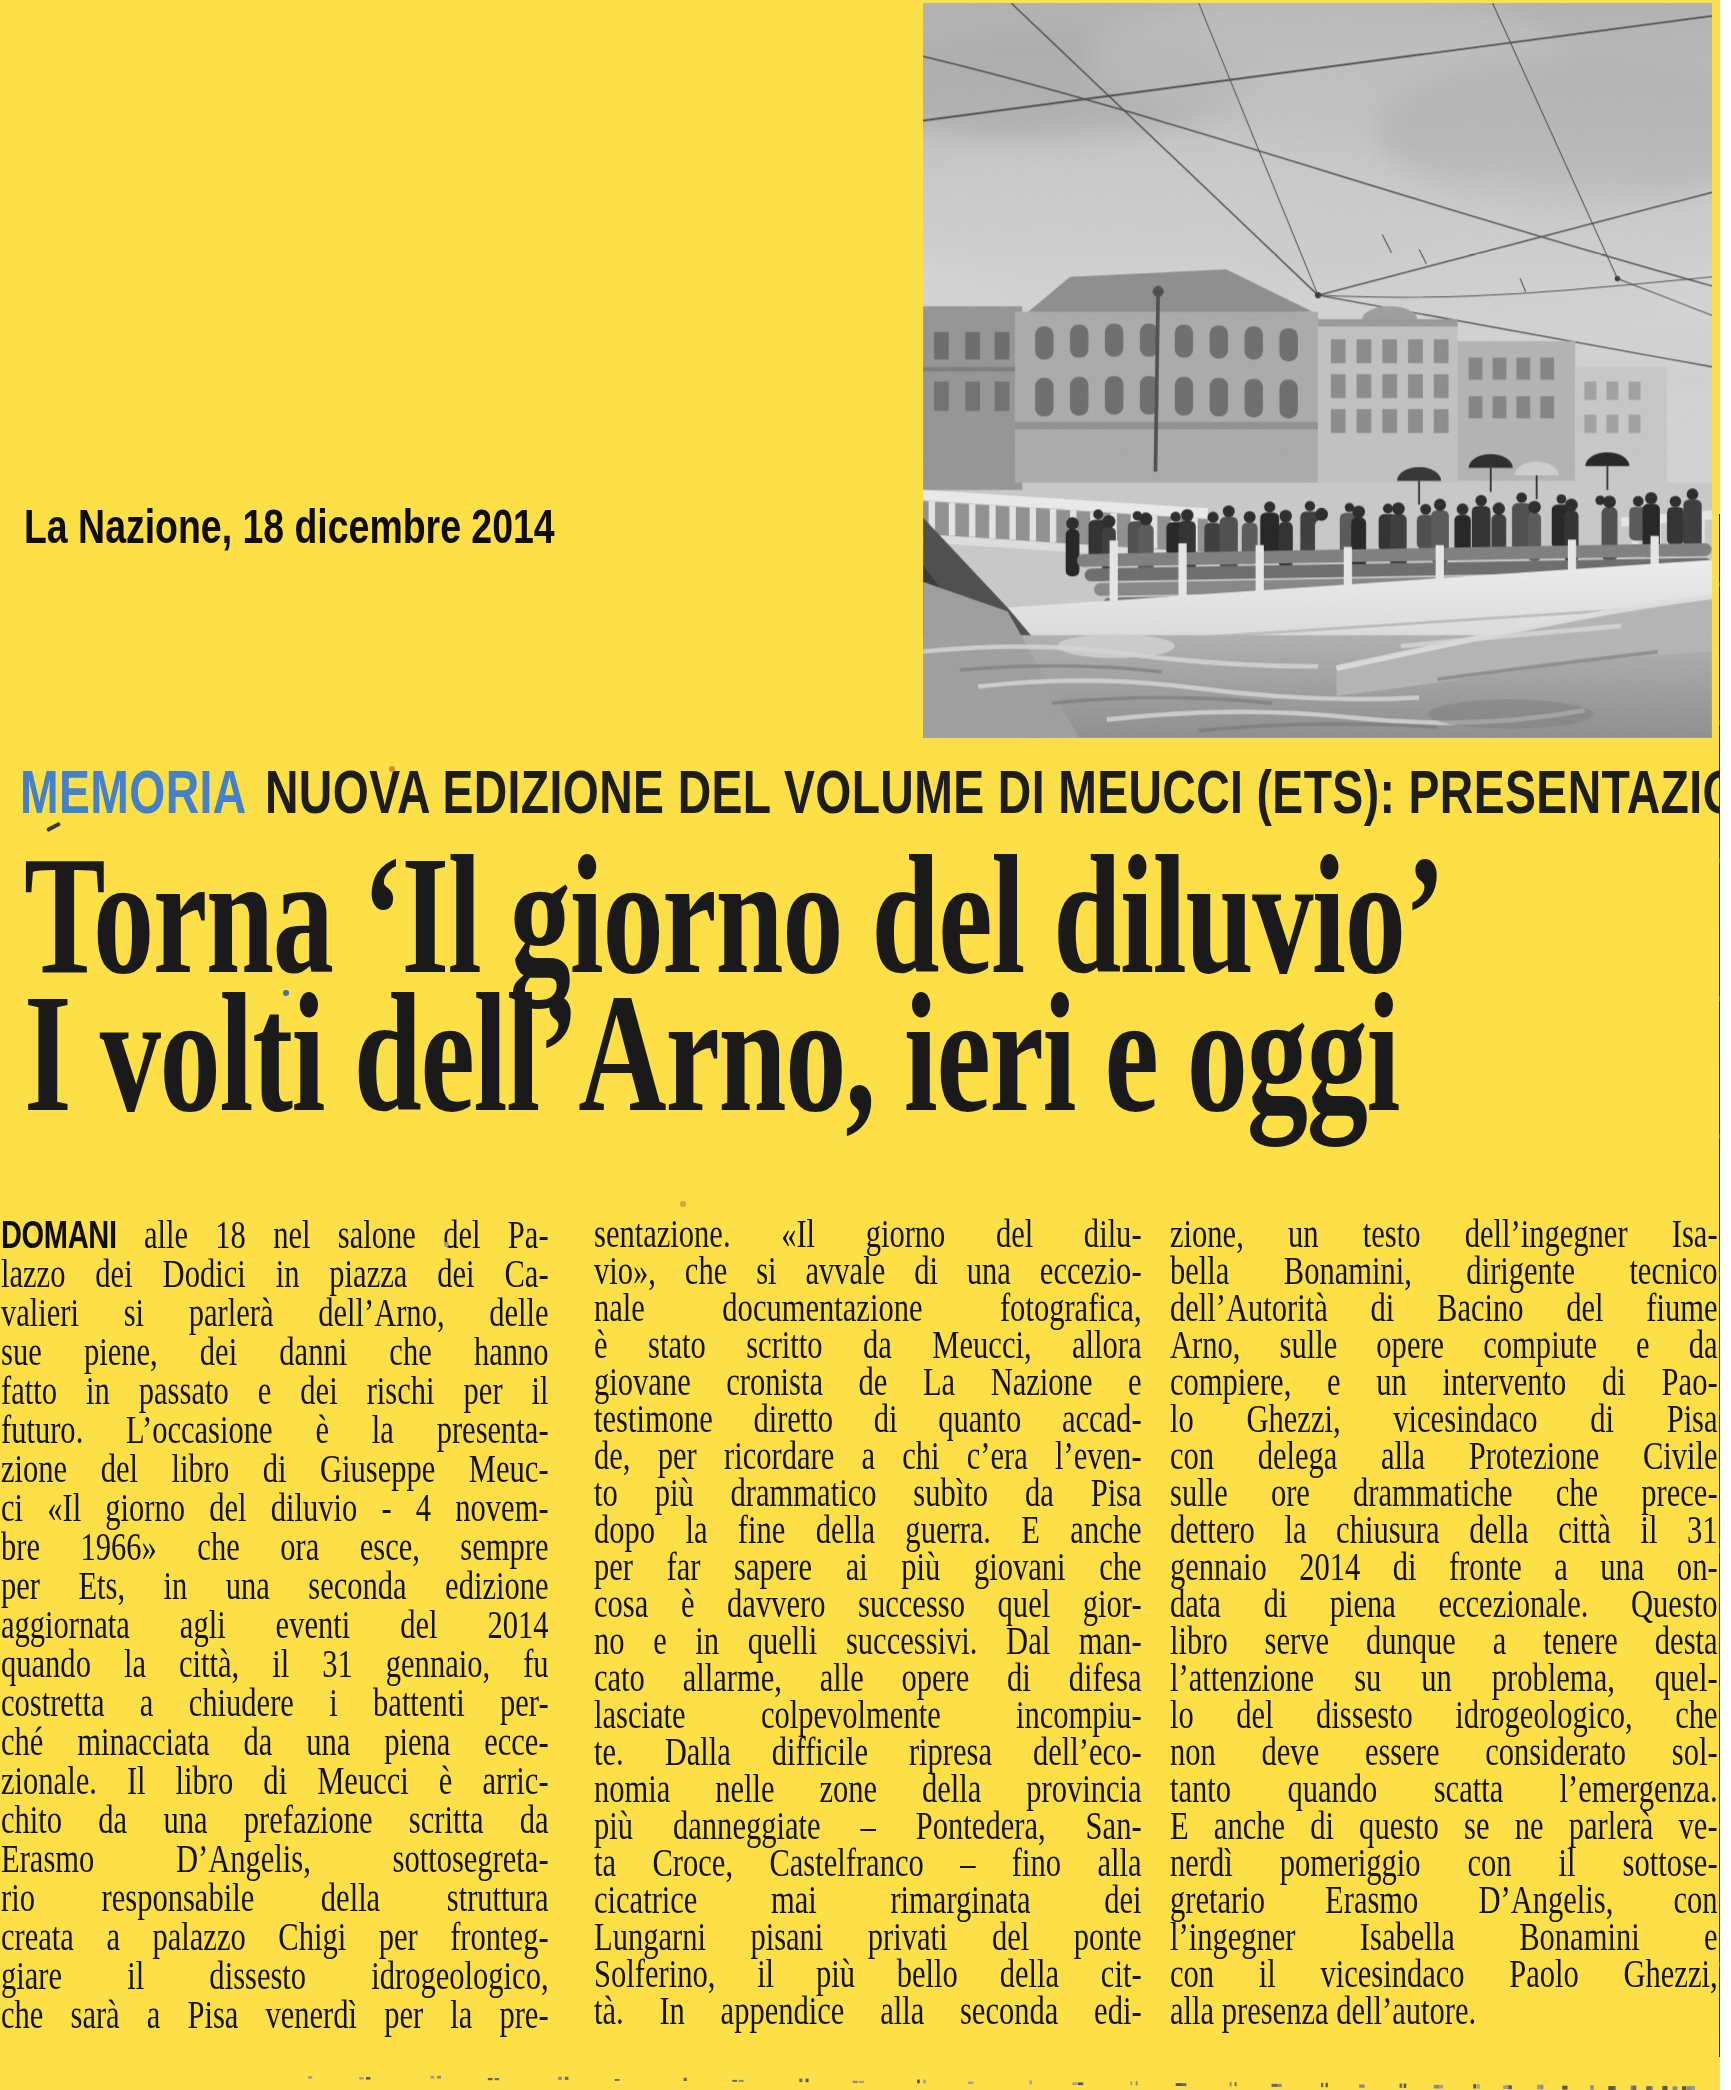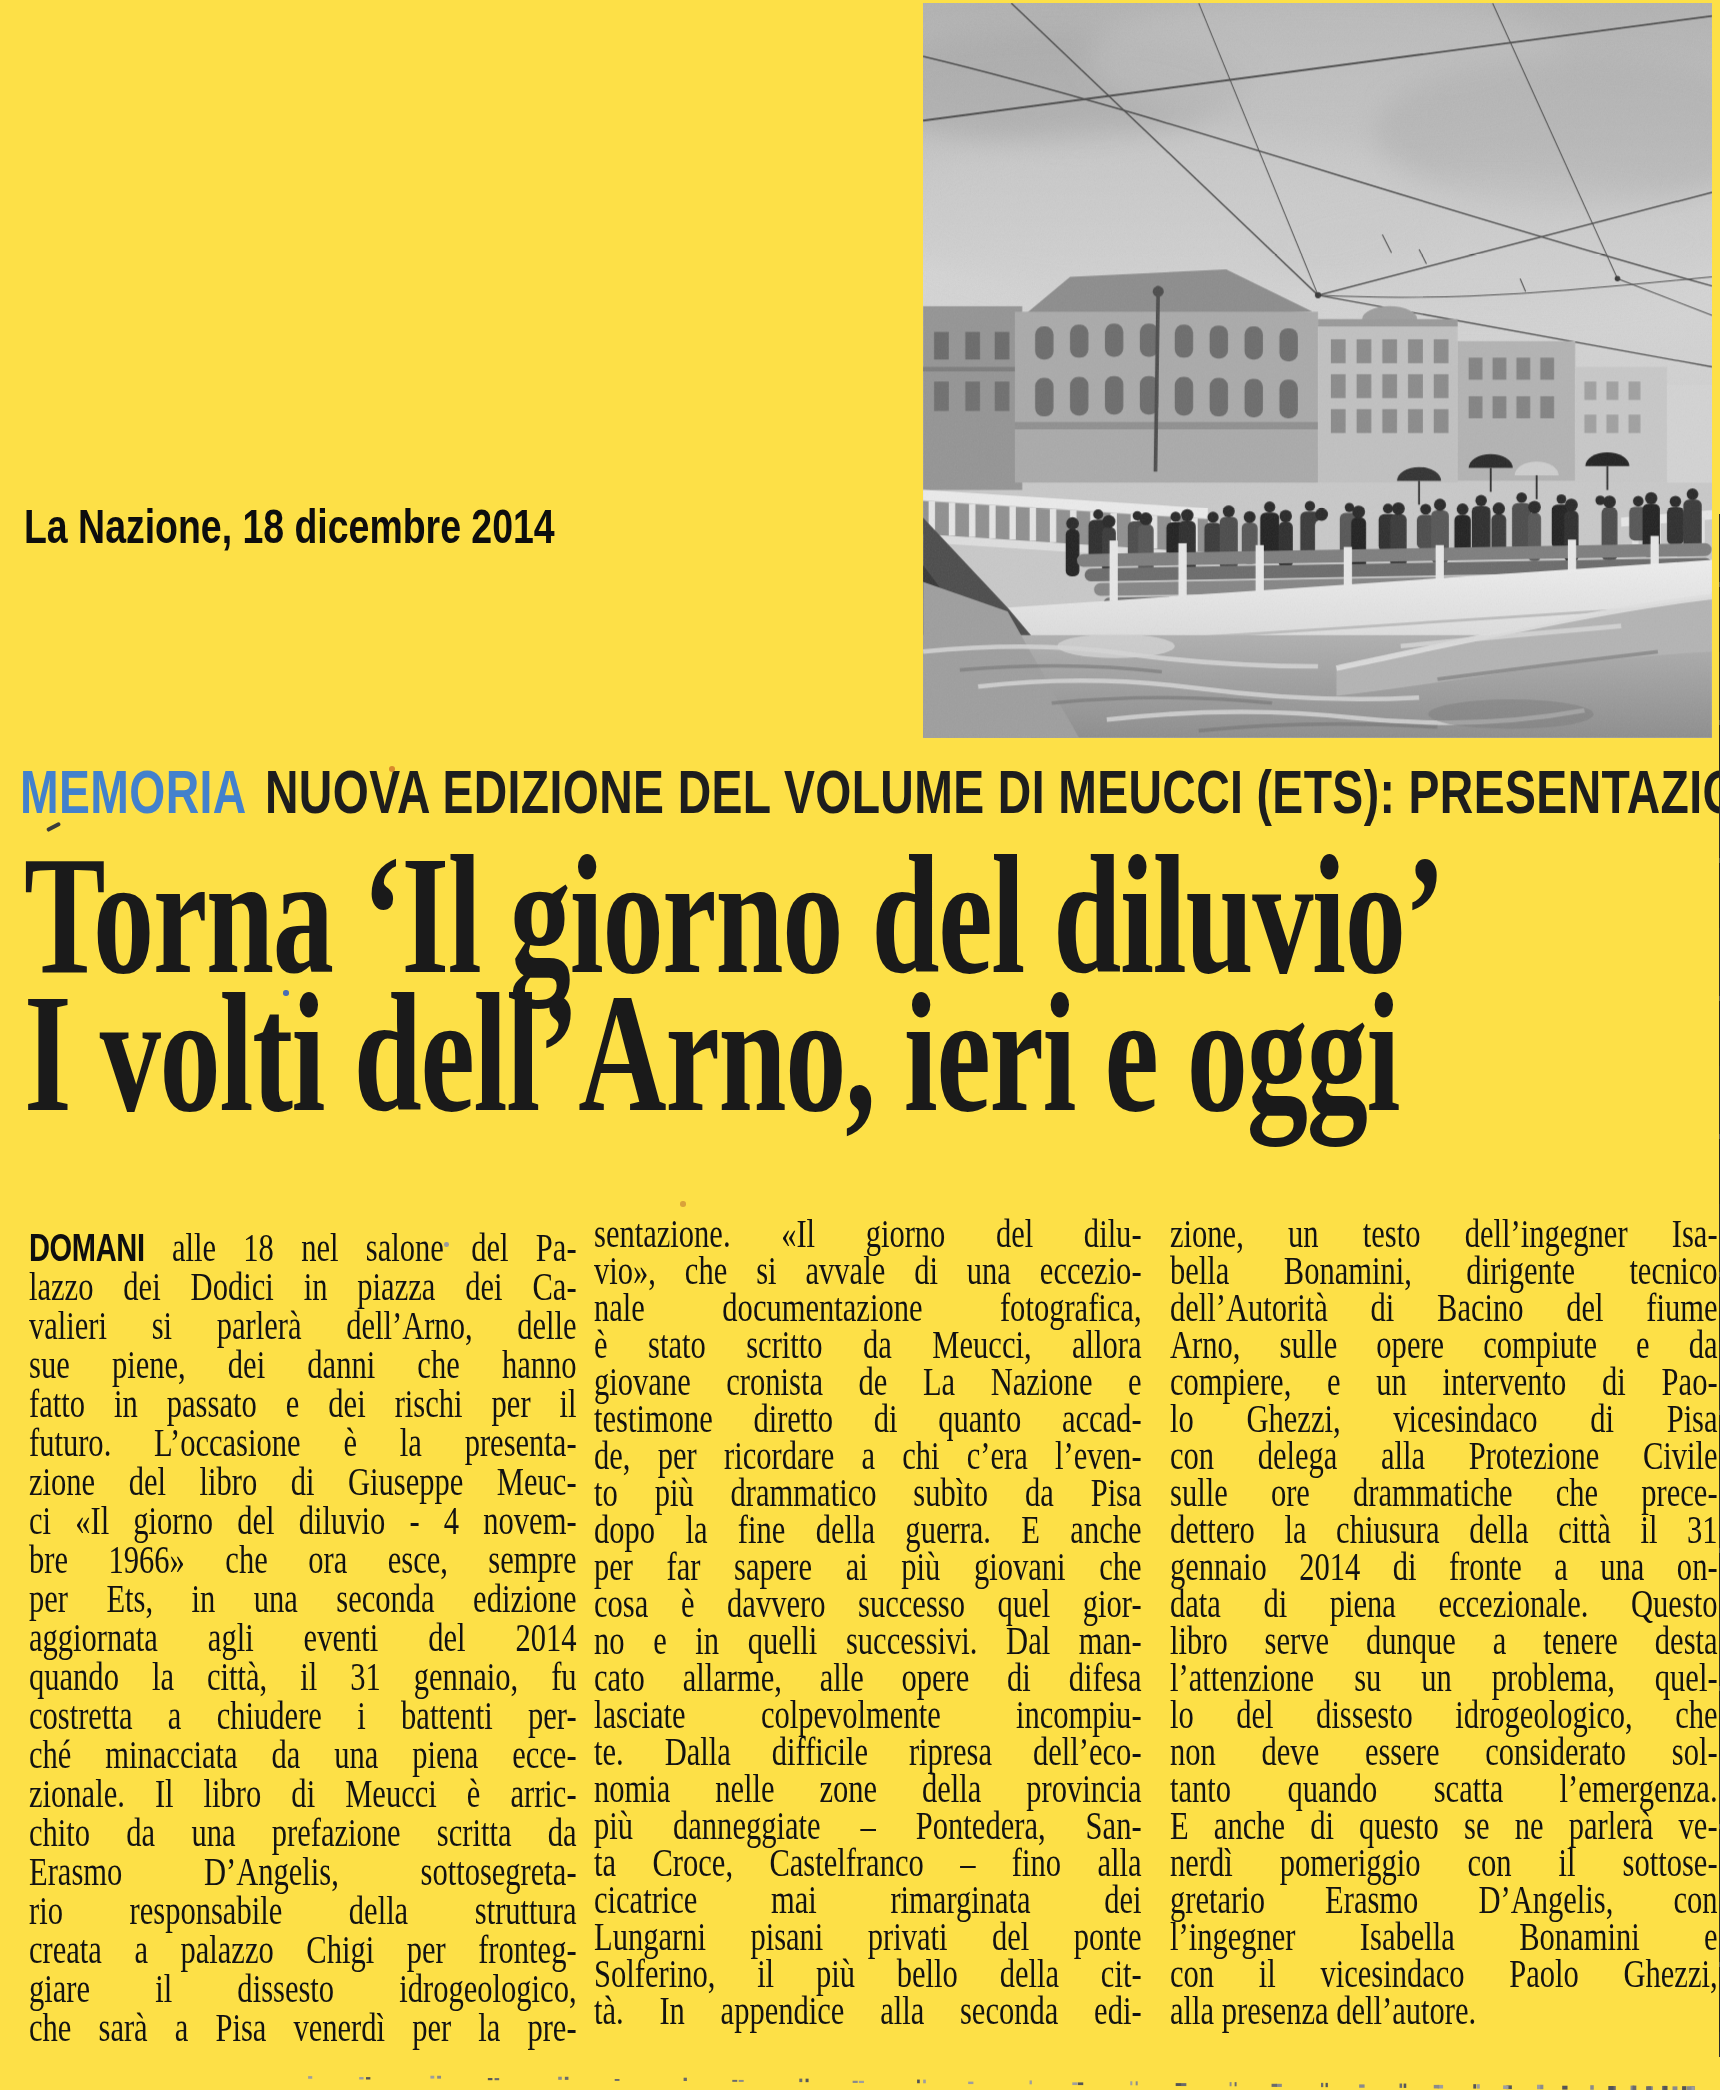--- a/index.html
+++ b/index.html
@@ -19,21 +19,21 @@
   .kicker .kt{color:#1d1d1d;}
 
   
   .headline{position:absolute;left:24px;top:846px;font-family:"Liberation Serif",serif;
             font-weight:700;font-size:170px;line-height:138px;color:#1a1a1a;white-space:nowrap;
             transform:scaleX(0.72);transform-origin:left top;letter-spacing:-1.8px;}
 
   
   .col{position:absolute;top:1215px;}
   .col .inner{width:735px;transform:scaleX(0.745);transform-origin:left top;}
-  .c1{left:29px;margin-top:13px;}  .c2{left:594px;}  .c3{left:1170px;}
+  .c1{left:1px;}  .c2{left:594px;}  .c3{left:1170px;}
   .bl{font-family:"Liberation Serif",serif;font-size:41px;color:#121212;
       text-align:justify;text-align-last:justify;white-space:normal;}
   .c1 .bl{line-height:39px;}
   .c2 .bl,.c3 .bl{line-height:37px;}
   .bl.end{text-align-last:left;}
   .lead{font-family:"Liberation Sans",sans-serif;font-weight:700;font-size:39px;
         letter-spacing:-0.5px;color:#0e0e0e;}
 
   
   .photo{position:absolute;left:923px;top:2.8px;width:789px;height:735px;background:#c9c9c9;}

